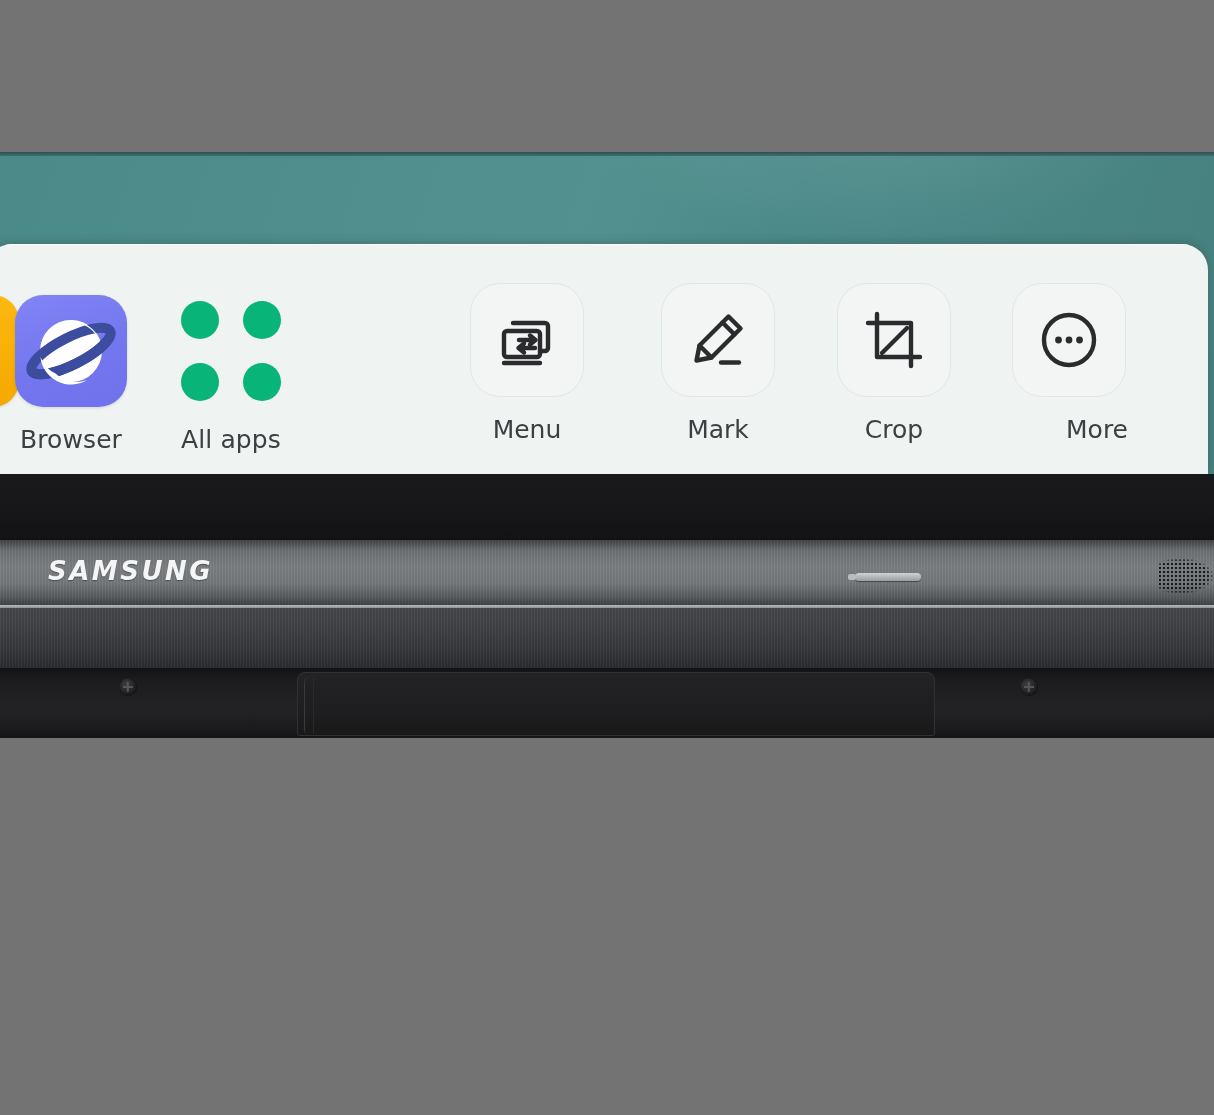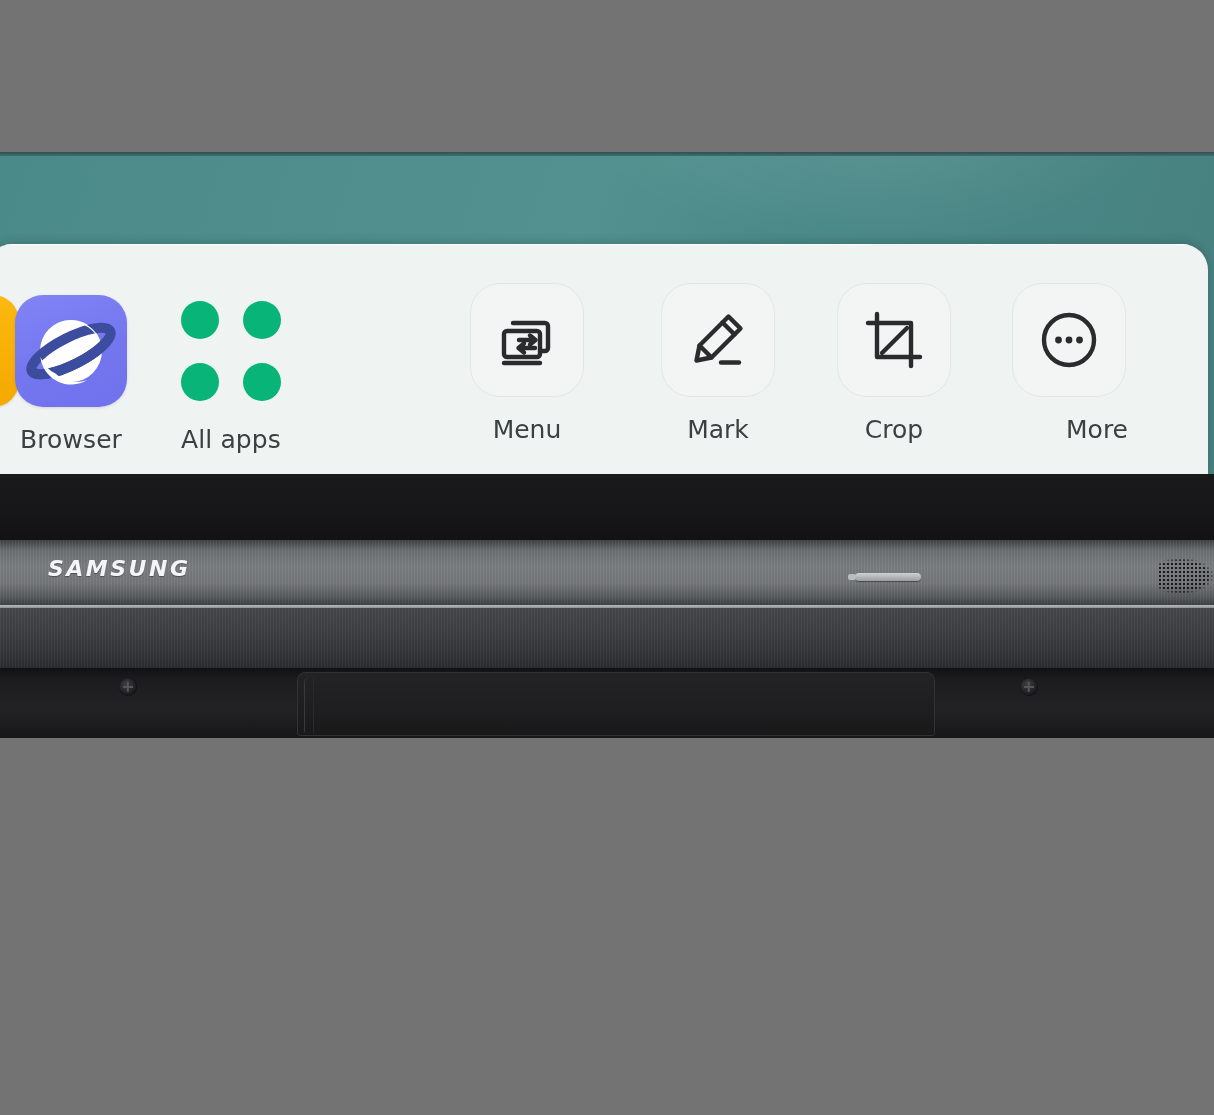--- a/index.html
+++ b/index.html
@@ -133,21 +133,21 @@
     content: ""; position: absolute; inset: 0;
     background: repeating-linear-gradient(90deg, rgba(255,255,255,.035) 0 1px, rgba(0,0,0,.05) 1px 3px);
   }
   .band-black-bottom {
     position: absolute; left: 0; top: 194px; width: 100%; height: 70px;
     background: linear-gradient(180deg, #121214 0%, #1c1c1f 18%, #232326 60%, #161619 100%);
   }
   .samsung-logo {
     position: absolute; left: 48px; top: 556px;
     font-family: "DejaVu Sans", "Liberation Sans", sans-serif;
-    font-weight: 700; font-style: italic; font-size: 22px;
+    font-weight: 700; font-style: italic; font-size: 26px;
     letter-spacing: 2.5px; color: #f4f5f6;
     text-shadow: 0 1px 1px rgba(0,0,0,.35);
   }
   .stylus-slot {
     position: absolute; left: 855px; top: 573px; width: 66px; height: 8px;
     border-radius: 4px;
     background: linear-gradient(180deg, #cfd2d4, #9a9da0);
     box-shadow: 0 1px 1px rgba(0,0,0,.4);
   }
   .stylus-slot::before{

